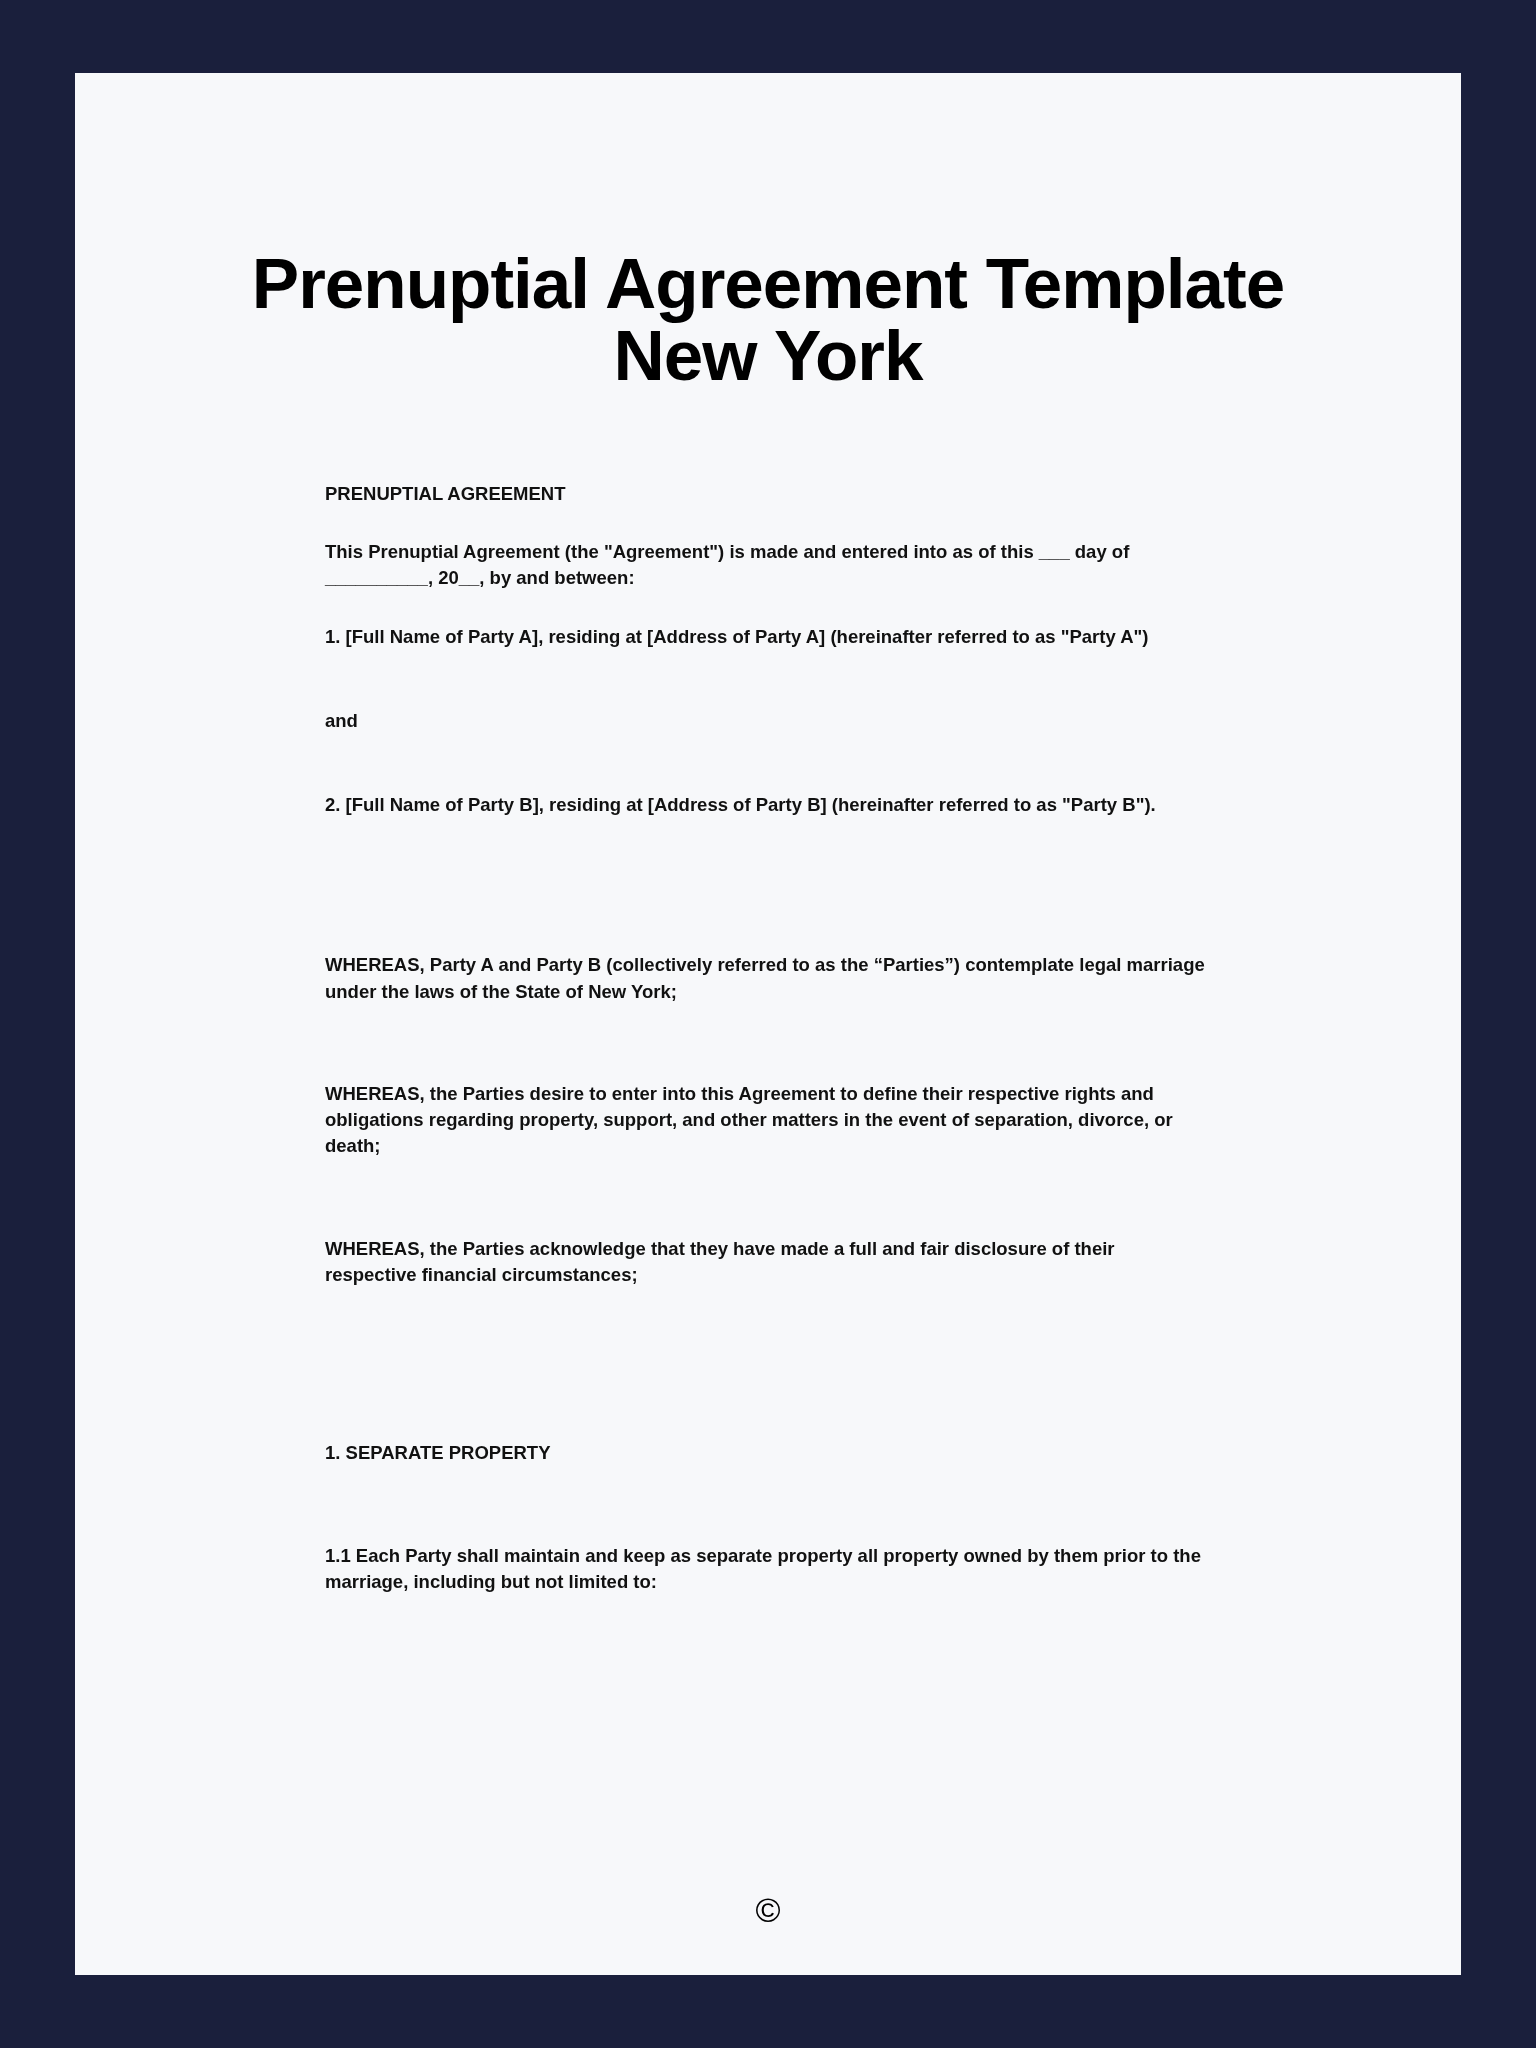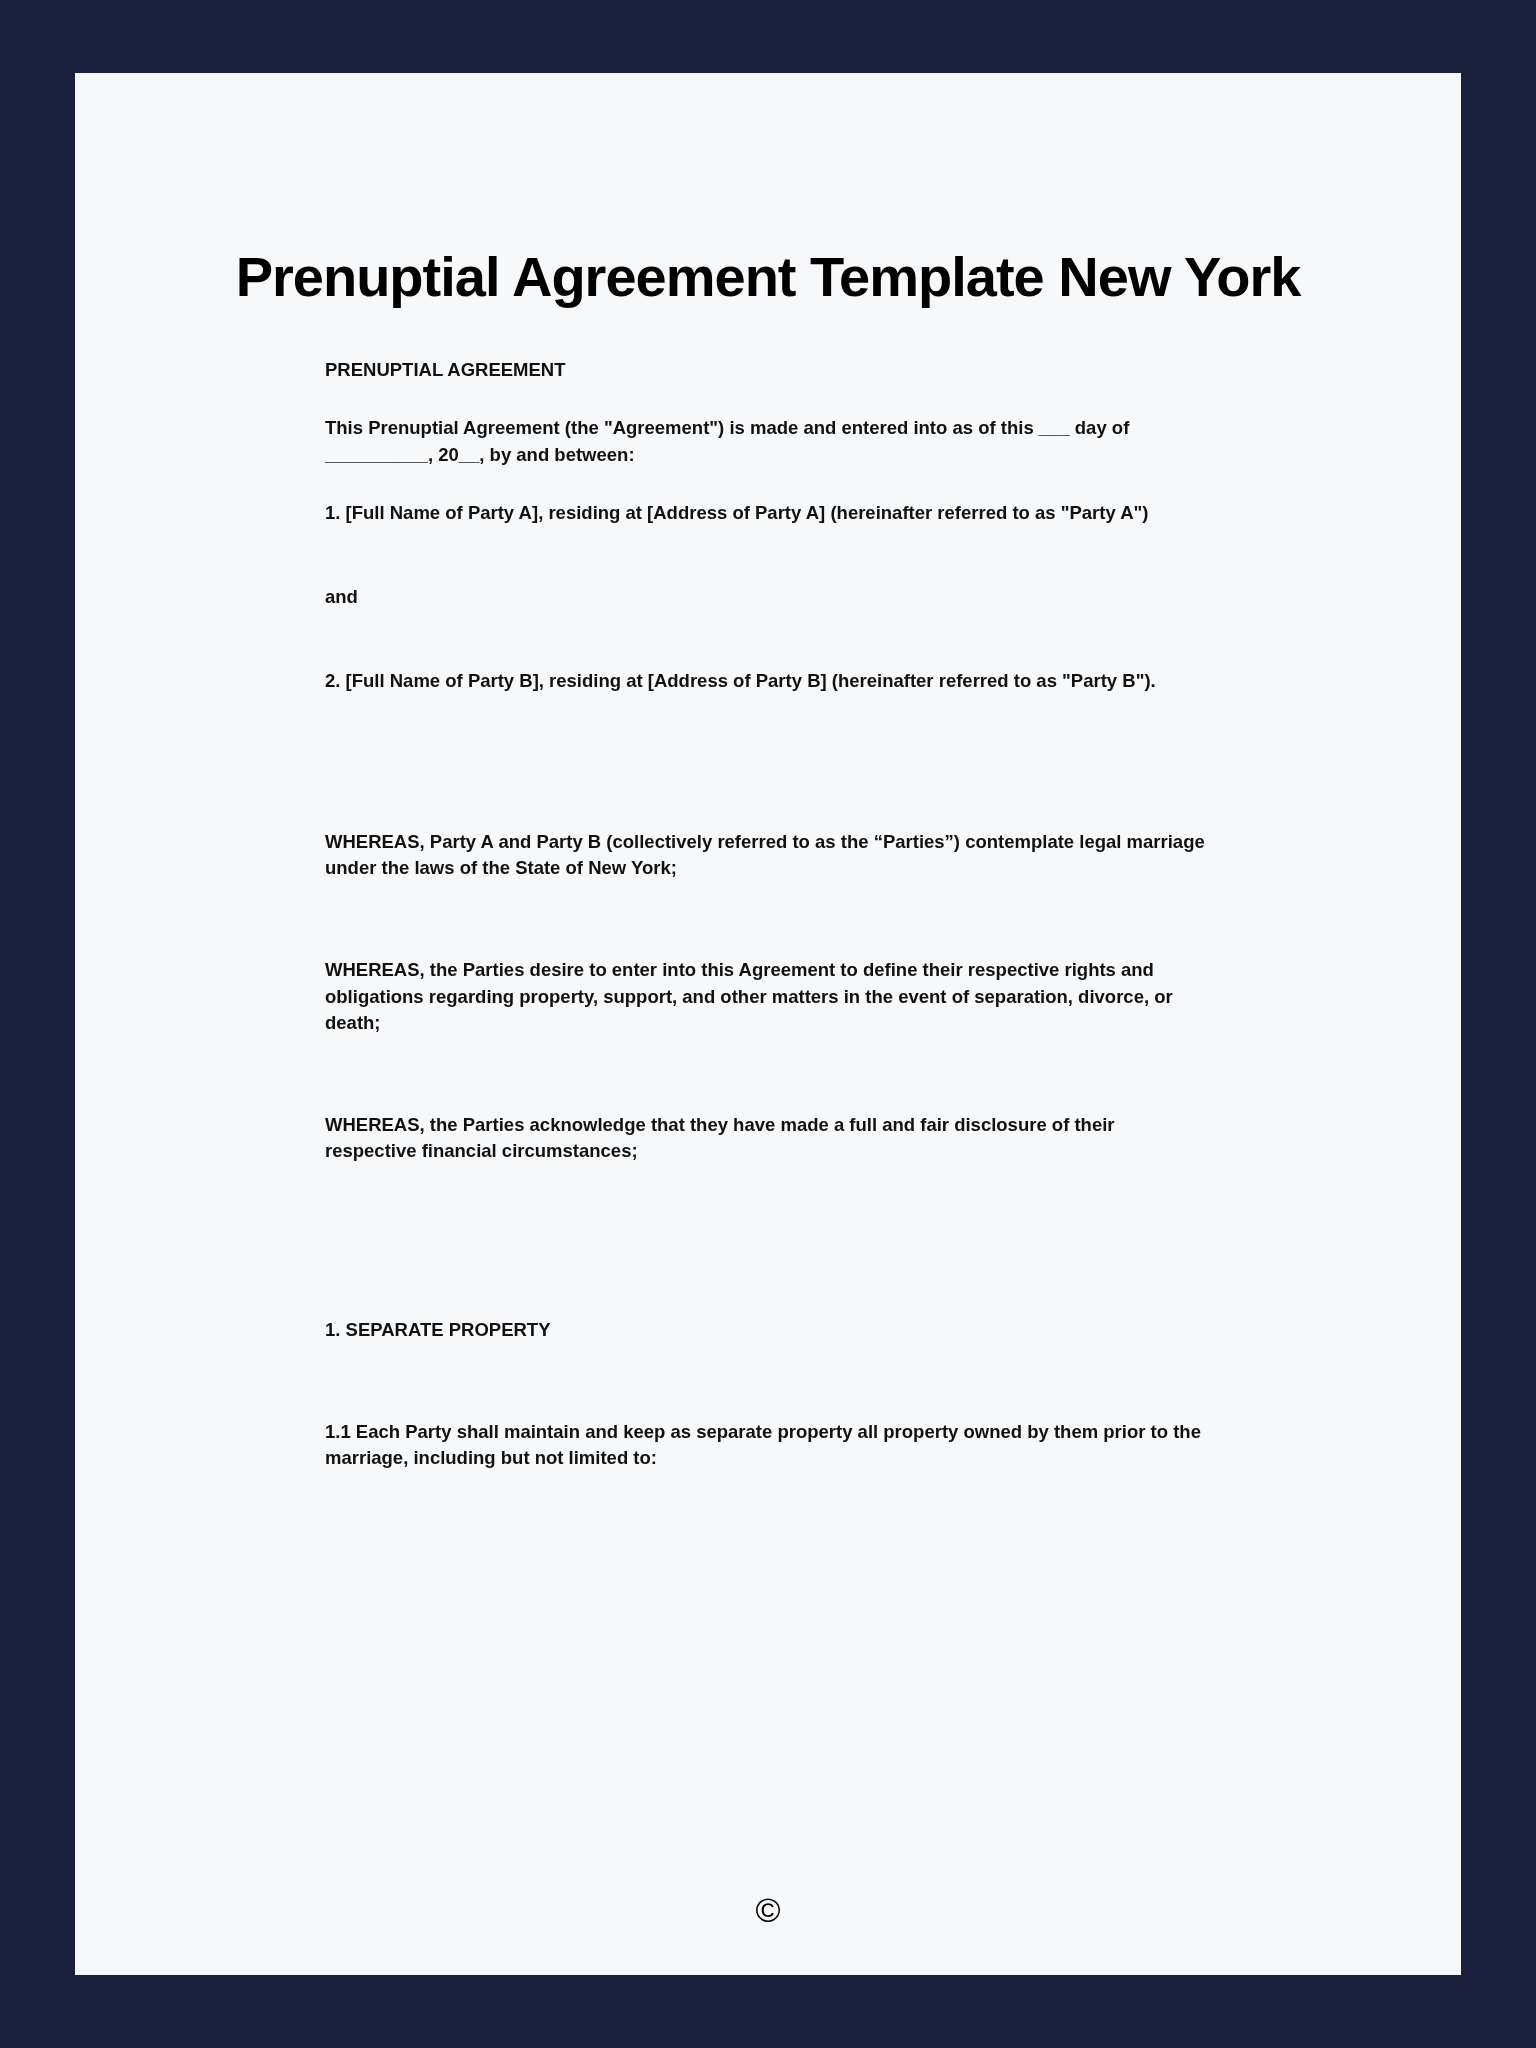--- a/index.html
+++ b/index.html
@@ -20,31 +20,31 @@
     width: 1386px;
     height: 1902px;
     background: #f7f8fa;
     box-sizing: border-box;
     padding: 0;
   }
   .title-block {
     padding: 175px 100px 0 100px;
   }
   .doc-title {
-    font-size: 56px;
+    font-size: 71px;
     line-height: 1.02;
     font-weight: bold;
     color: #000000;
     text-align: center;
     letter-spacing: -1px;
     margin: 0;
   }
   .body-block {
     padding: 0 250px 0 250px;
-    margin-top: 52px;
+    margin-top: 88px;
   }
   .para {
     font-size: 18.5px;
     line-height: 1.42;
     font-weight: bold;
     color: #111111;
     margin: 0 0 0 0;
   }
   .sp-sm { height: 32px; }
   .sp-md { height: 58px; }

